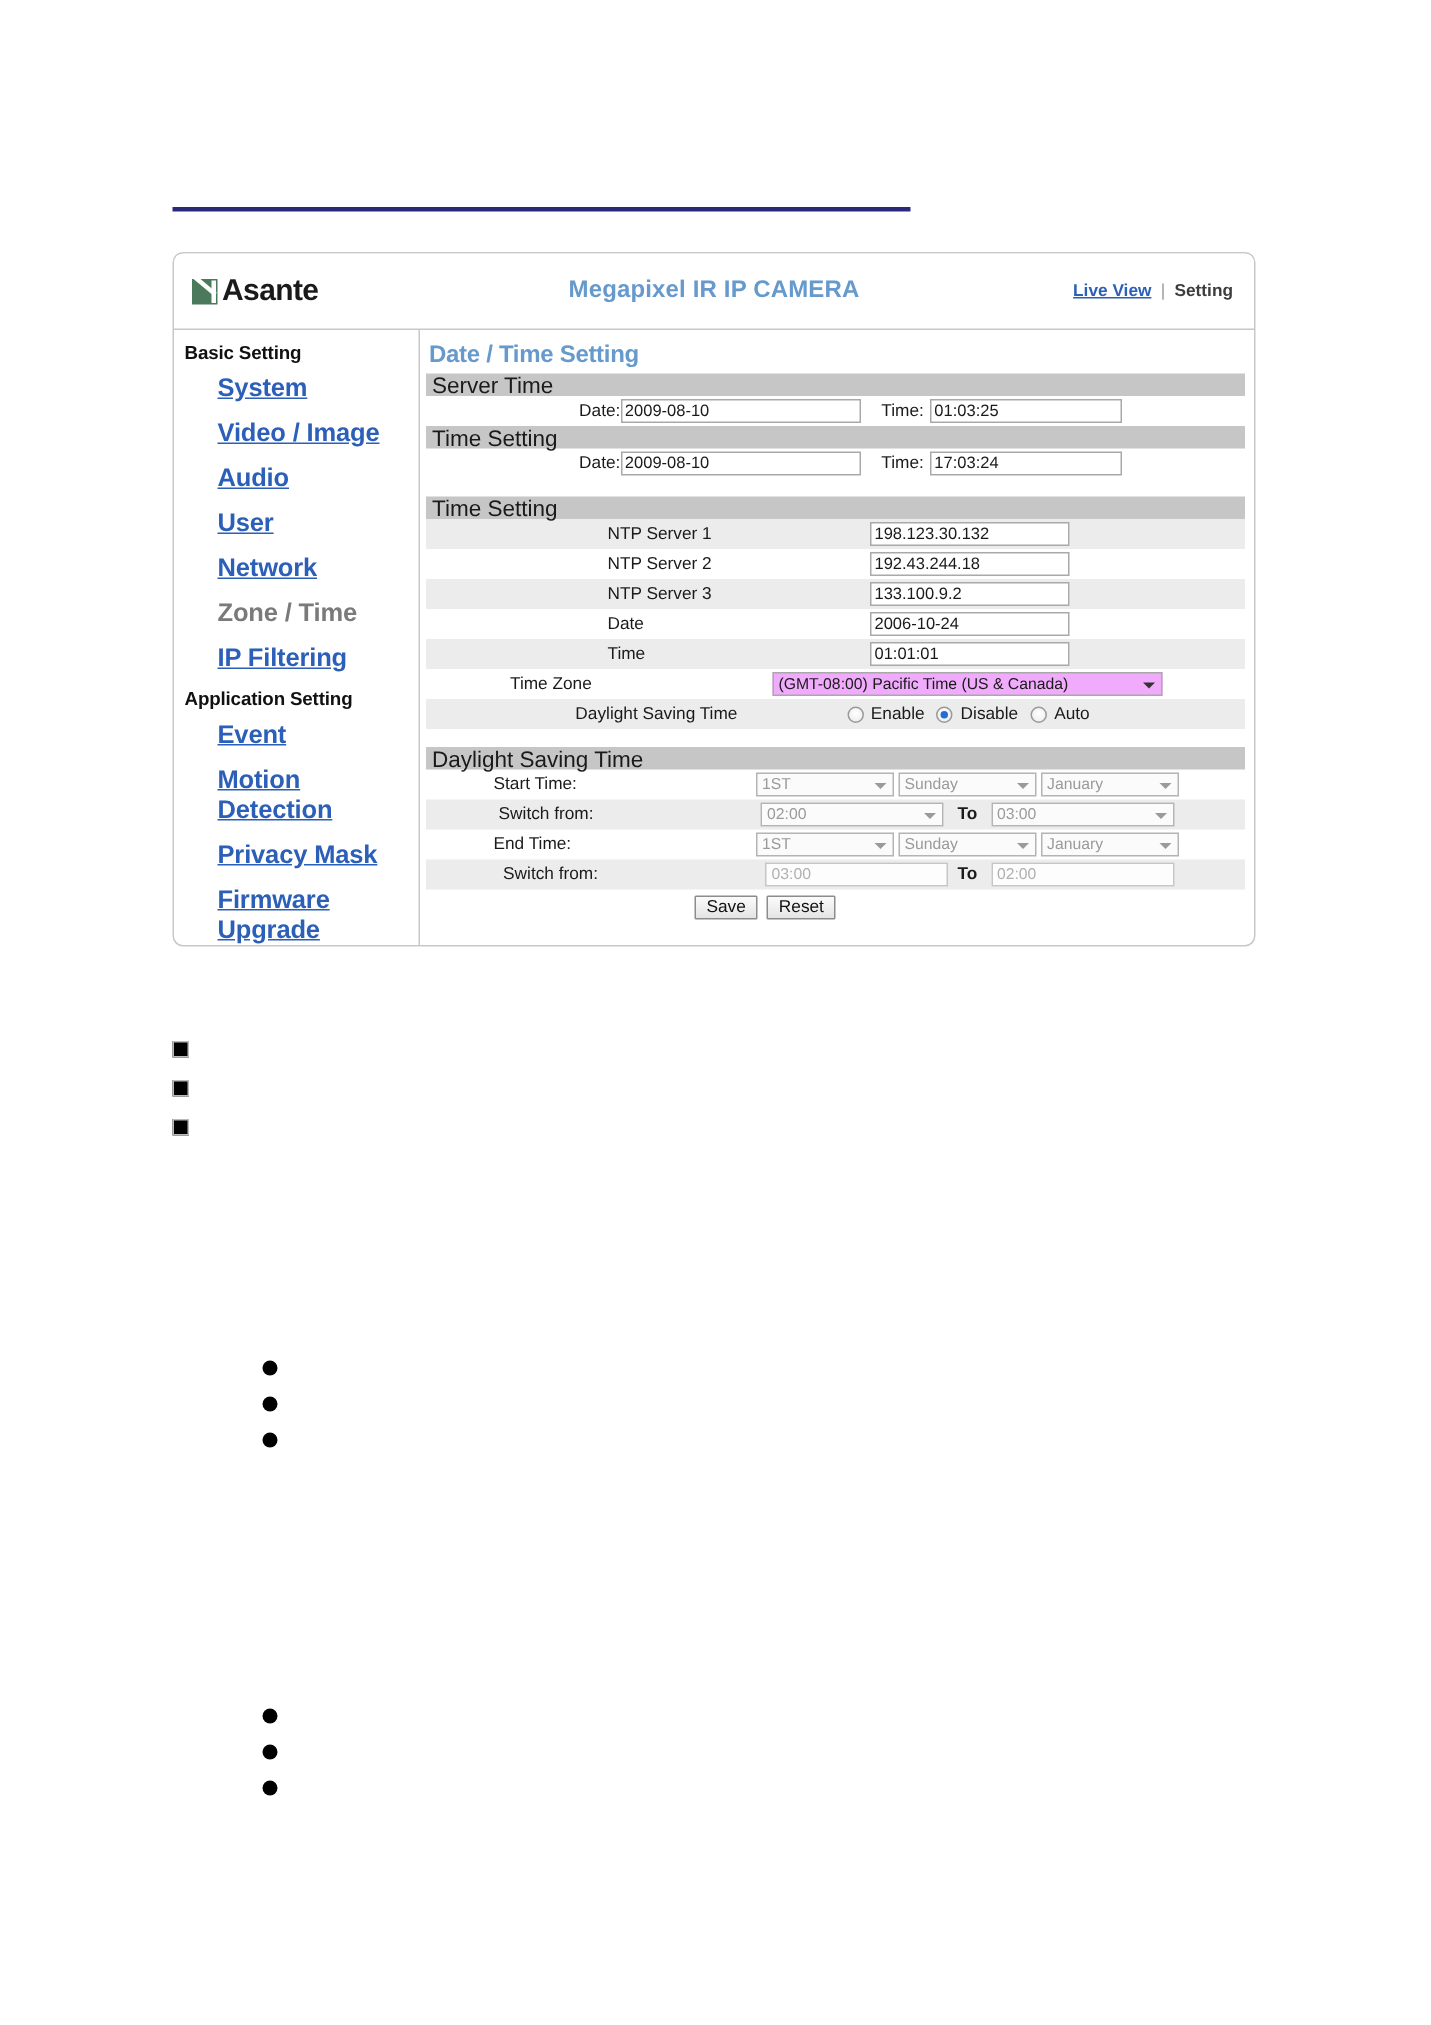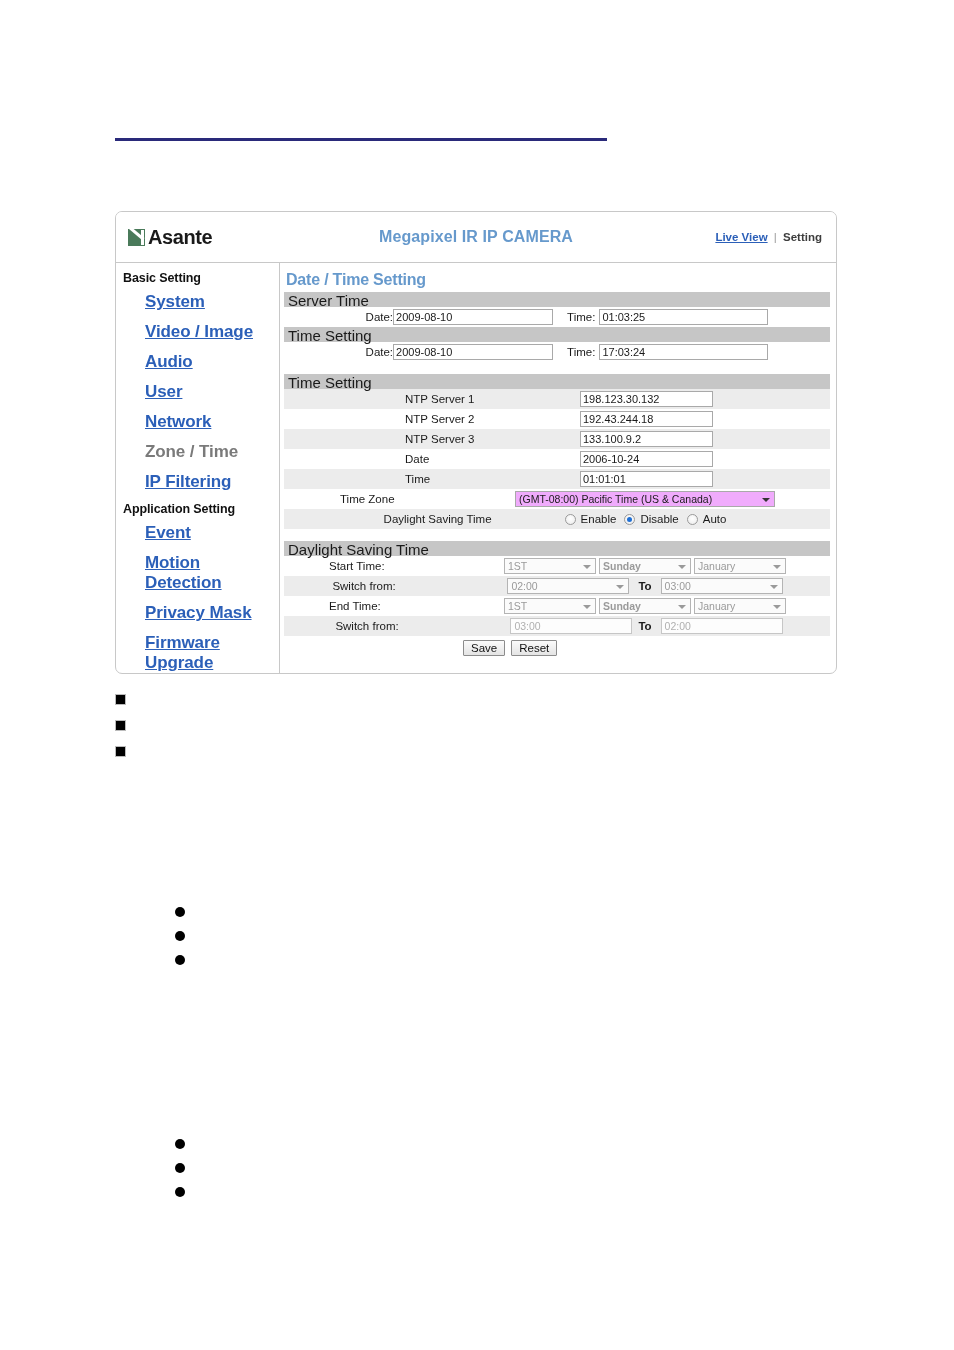--- a/index.html
+++ b/index.html
@@ -30,21 +30,20 @@
     position: absolute;
     left: 115px;
     top: 168px;
     width: 722px;
     height: 463px;
     border: 1px solid #c8c8c8;
     border-radius: 7px;
     background: #ffffff;
     box-sizing: border-box;
     overflow: hidden;
-    margin-top: 43px;
   }
 
   
   .cam-header {
     position: relative;
     height: 50px;
     border-bottom: 1px solid #c8c8c8;
     background: #ffffff;
   }
   .logo-wrap {
@@ -199,21 +198,21 @@
     font-family: "Liberation Sans", sans-serif;
     font-size: 11px;
     color: #1a1a1a;
     height: 16px;
     line-height: 16px;
     padding: 0 2px;
     box-sizing: border-box;
     outline: none;
   }
   .w-date { width: 160px; }
-  .w-time { width: 169px; margin-left: 10px; }
+  .w-time { width: 128px; margin-left: 10px; }
   .w-ntp  { width: 133px; }
   .w-sw   { width: 122px; }
 
   .rad-group {
     display: flex;
     align-items: center;
     margin-left: 6px;
   }
   .radio {
     width: 11px;
@@ -268,21 +267,21 @@
     border-top: 4px solid #9a9a9a;
   }
   .sel.active {
     color: #1a1a1a;
     background: #f0abfc;
     border-color: #a9a9a9;
   }
   .sel.active::after { border-top-color: #333333; }
   .sel-tz   { width: 260px; }
   .sel-ord  { width: 92px; }
-  .sel-day  { width: 92px; font-weight: bold; }
+  .sel-day  { width: 92px; }
   .sel-mon  { width: 92px; }
   .sel-from { width: 122px; }
   .sel-to   { width: 122px; }
 
   .ghost-input {
     border: 1px solid #c6c6c6;
     background: #fdfdfd;
     font-size: 10.5px;
     color: #b0b0b0;
     height: 16px;

